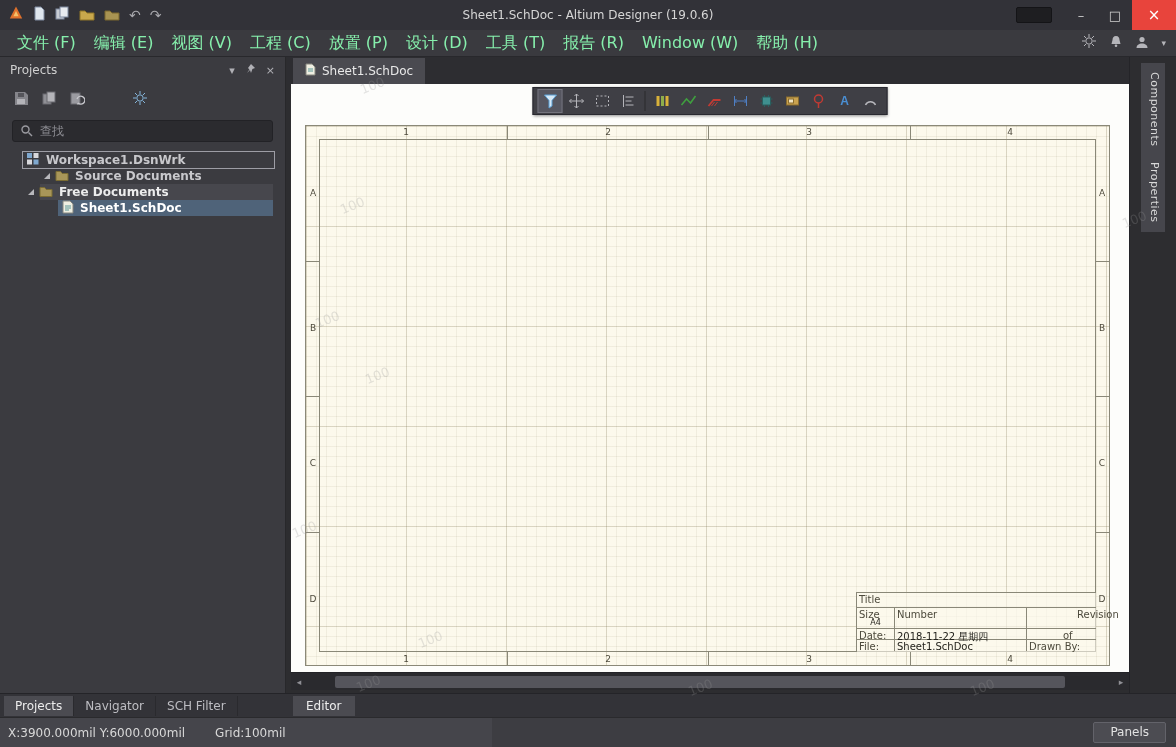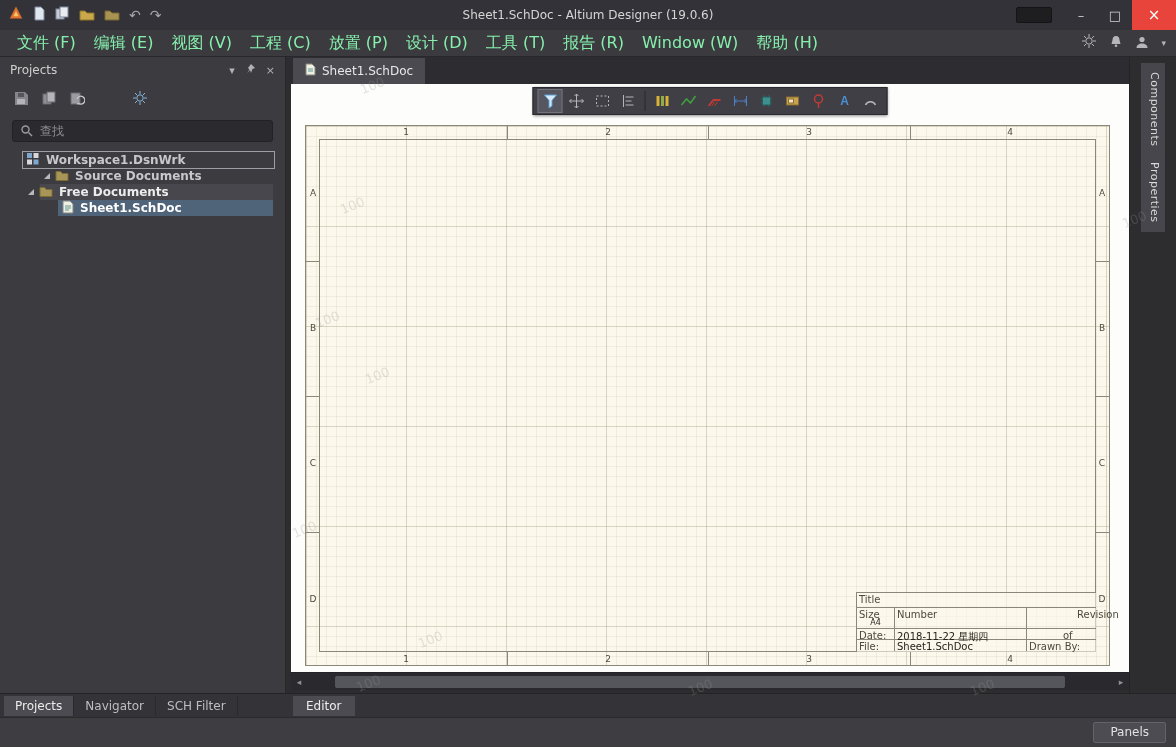--- a/index.html
+++ b/index.html
@@ -457,20 +457,24 @@
   <div class="bottom-strip">
     <div class="btabs">
       <div class="btab active">Projects</div>
       <div class="btab">Navigator</div>
       <div class="btab">SCH Filter</div>
     </div>
     <div class="editor-tab">Editor</div>
   </div>
 
   <div class="statusbar">
+    <div class="status-left">
+      <span>X:3900.000mil Y:6000.000mil</span>
+      <span>Grid:100mil</span>
+    </div>
     <div class="panels-btn">Panels</div>
   </div>
 
   <div class="wm-layer">
     <span class="wm" style="left:360px; top:78px;">100</span>
     <span class="wm" style="left:340px; top:198px;">100</span>
     <span class="wm" style="left:315px; top:312px;">100</span>
     <span class="wm" style="left:365px; top:368px;">100</span>
     <span class="wm" style="left:292px; top:522px;">100</span>
     <span class="wm" style="left:418px; top:632px;">100</span>

